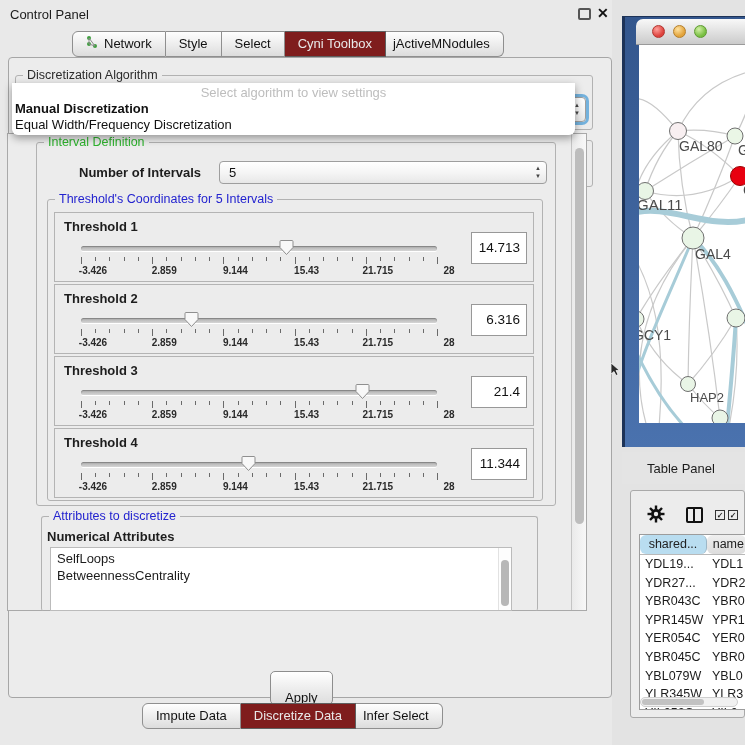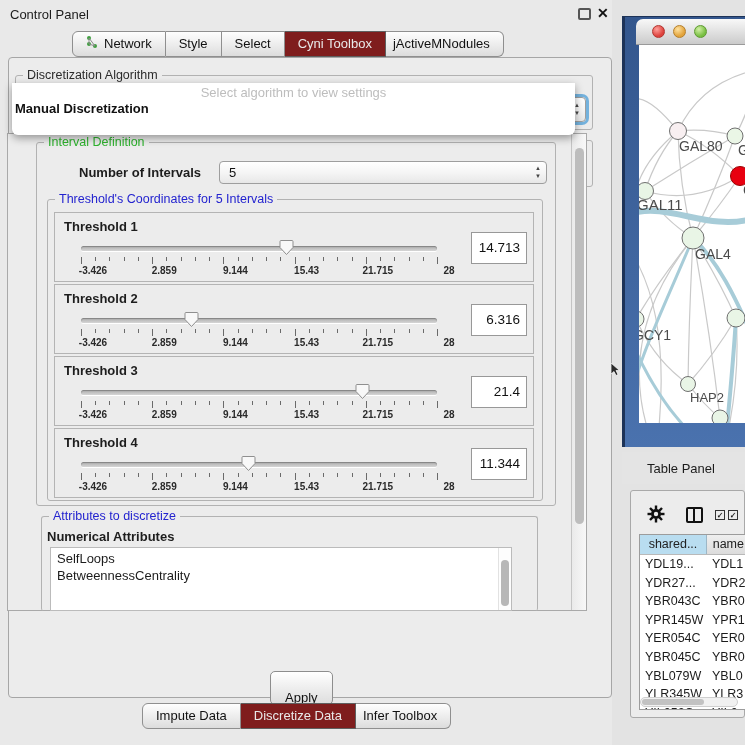--- a/index.html
+++ b/index.html
@@ -95,21 +95,21 @@
   .tp-title { position:absolute; left:25px; top:9px; font-size:13px; color:#1c1c1c; }
   .tp-panel { position:absolute; left:630px; top:490px; width:115px; height:228px;
               background:#ececec; border:1px solid #a9a9a9; border-radius:3px; }
   .tp-colicon { position:absolute; left:55px; top:16px; width:17px; height:16px; border:2px solid #111; border-radius:2px; }
   .tp-colicon::after { content:""; position:absolute; left:5px; top:0; width:2px; height:12px; background:#111; }
   .tp-check { position:absolute; top:19px; width:10px; height:10px; border:1.5px solid #333; font-size:8px; line-height:9px;
               text-align:center; color:#222; font-weight:bold; }
   .tp-table { position:absolute; left:8px; top:43px; width:107px; height:176px; background:#fff;
               border:1px solid #9c9c9c; border-right:none; overflow:hidden; }
   .tp-headrow { display:flex; height:20px; border-bottom:1px solid #b9b9b9; }
-  .tp-hcell { font-size:12.5px; color:#222; line-height:19px; overflow:hidden; white-space:nowrap; }
+  .tp-hcell { font-size:12.5px; color:#222; line-height:19px; overflow:hidden; white-space:nowrap;border-radius:6px; }
   .tp-hcell.c1 { width:67px; background:#b9ddf0; border-right:1px solid #9db7c6; text-align:center; }
   .tp-hcell.c2 { flex:1; background:linear-gradient(#efefef,#dcdcdc); text-align:right; padding-right:2px; }
   .tp-row { display:flex; height:18.6px; }
   .tp-cell { font-size:12.5px; color:#1c1c1c; line-height:18px; white-space:nowrap; overflow:hidden; }
   .tp-cell.c1 { width:67px; padding-left:5px; }
   .tp-cell.c2 { flex:1; padding-left:5px; }
   .hscroll { position:absolute; left:9px; top:206px; width:98px; height:10px; background:#f1f1f1; border:1px solid #cfcfcf; border-radius:5px; }
   .hscroll .thumb { position:absolute; left:1px; top:1px; width:62px; height:6px; border-radius:4px; background:#c2c2c2; }
 
   .cursor { position:absolute; left:611px; top:363px; z-index:40; }
@@ -155,20 +155,21 @@
     <span class="legend black">Discretization Algorithm</span>
     <div class="combo focused" style="left:7px; top:21px; width:563px;">
       <span class="arrows"><span>▲</span><br><span>▼</span></span>
     </div>
   </div>
 
   <div class="dd-popup">
     <div class="dd-placeholder">Select algorithm to view settings</div>
     <div id="dd-items">
         <div class="dd-item selected">Manual Discretization</div>
+        <div class="dd-item">Equal Width/Frequency Discretization</div>
       </div>
   </div>
 
   <div class="fieldset" style="left:15px; top:140px; width:578px; height:47px;">
     <span class="legend black">Table Data</span>
     <div class="combo" style="left:7px; top:14px; width:563px;">
       <span class="val">galFiltered.sif default node</span>
       <span class="arrows"><span>▲</span><br><span>▼</span></span>
     </div>
   </div>
@@ -395,21 +396,21 @@
   <button class="btn" style="left:270px; top:671px;">Apply</button>
 
   <div class="tabbar" id="bottom-tabs">
       <div class="tab">
         <span>Impute Data</span>
       </div>
       <div class="tab active">
         <span>Discretize Data</span>
       </div>
       <div class="tab">
-        <span>Infer Toolbox</span>
+        <span>Infer Select</span>
       </div>
     </div>
 </div>
 
 <div class="right-gap"></div>
 
 <div class="net-window">
   <div class="net-titlebar">
     <span class="tl red"></span>
     <span class="tl yellow"></span>

